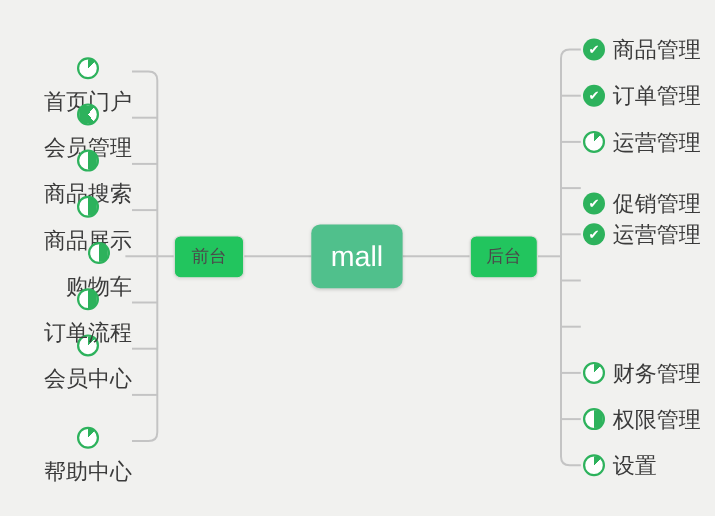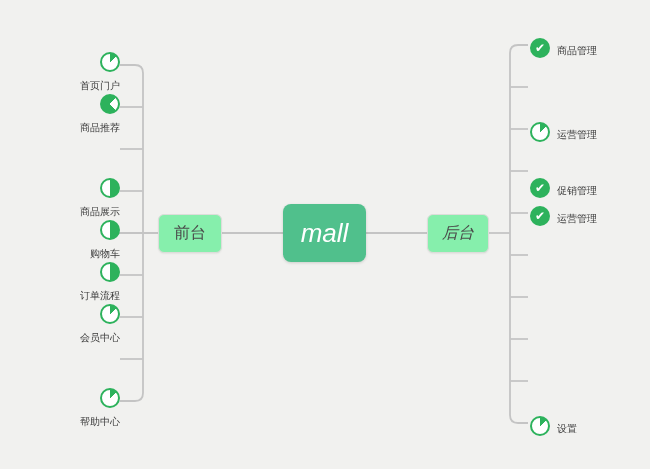--- a/index.html
+++ b/index.html
@@ -16,39 +16,38 @@
   .connectors{position:absolute;left:0;top:0;pointer-events:none;}
 
   
   .root-node{
     position:absolute;left:283px;top:204px;width:83px;height:58px;
     background:#50c08c;border-radius:8px;
     display:flex;align-items:center;justify-content:center;
     color:#ffffff;font-size:26px;
     box-shadow:0 1px 3px rgba(0,0,0,0.15);
     cursor:pointer;
-    font-style:italic;
   }
   .branch-node{
     position:absolute;top:214px;height:39px;
-    background:#86efac;border:1px solid #ddddda;border-radius:6px;
+    background:#22c55e;border:1px solid #ddddda;border-radius:6px;
     display:flex;align-items:center;justify-content:center;
     color:#4a4a4a;font-size:16px;
     box-shadow:0 1px 2px rgba(0,0,0,0.06);
     box-sizing:border-box;
     cursor:pointer;
   }
   .branch-left{left:158px;width:64px;}
-  .branch-right{left:427px;width:62px;font-style:italic;}
+  .branch-right{left:427px;width:62px;}
 
   
   .item{
     position:absolute;height:26px;
-    display:flex;align-items:flex-end;gap:7px;
-    font-size:10px;color:#3b3b3b;
+    display:flex;align-items:center;gap:7px;
+    font-size:20px;color:#3b3b3b;
     white-space:nowrap;cursor:pointer;
   }
   .item.left{right:530px;flex-direction:column;}
   .item.right{left:530px;}
 
   
   .icon{
     width:20px;height:20px;border-radius:50%;
     box-sizing:border-box;flex:0 0 auto;
     display:flex;align-items:center;justify-content:center;
@@ -114,21 +113,25 @@
   <div class="branch-node branch-left">前台</div>
 
   <div class="branch-node branch-right">后台</div>
 
   <div class="item left l0">
     <span class="icon" data-icon="pie-eighth"></span>
     <span>首页门户</span>
   </div>
   <div class="item left l1">
     <span class="icon" data-icon="pie-partial"></span>
-    <span>商品推荐</span>
+    <span>会员管理</span>
+  </div>
+  <div class="item left l2">
+    <span class="icon" data-icon="pie-half"></span>
+    <span>商品搜索</span>
   </div>
   <div class="item left l3">
     <span class="icon" data-icon="pie-half"></span>
     <span>商品展示</span>
   </div>
   <div class="item left l4">
     <span class="icon" data-icon="pie-half"></span>
     <span>购物车</span>
   </div>
   <div class="item left l6">
@@ -141,30 +144,42 @@
   </div>
   <div class="item left l8">
     <span class="icon" data-icon="pie-eighth"></span>
     <span>帮助中心</span>
   </div>
 
   <div class="item right r0">
     <span class="icon" data-icon="check"></span>
     <span>商品管理</span>
   </div>
+  <div class="item right r1">
+    <span class="icon" data-icon="check"></span>
+    <span>订单管理</span>
+  </div>
   <div class="item right r2">
     <span class="icon" data-icon="pie-eighth"></span>
     <span>运营管理</span>
   </div>
   <div class="item right r3">
     <span class="icon" data-icon="check"></span>
     <span>促销管理</span>
   </div>
   <div class="item right r4">
     <span class="icon" data-icon="check"></span>
     <span>运营管理</span>
   </div>
+  <div class="item right r7">
+    <span class="icon" data-icon="pie-eighth"></span>
+    <span>财务管理</span>
+  </div>
+  <div class="item right r8">
+    <span class="icon" data-icon="pie-half"></span>
+    <span>权限管理</span>
+  </div>
   <div class="item right r9">
     <span class="icon" data-icon="pie-eighth"></span>
     <span>设置</span>
   </div>
 
 </div>
 
 </body></html>

